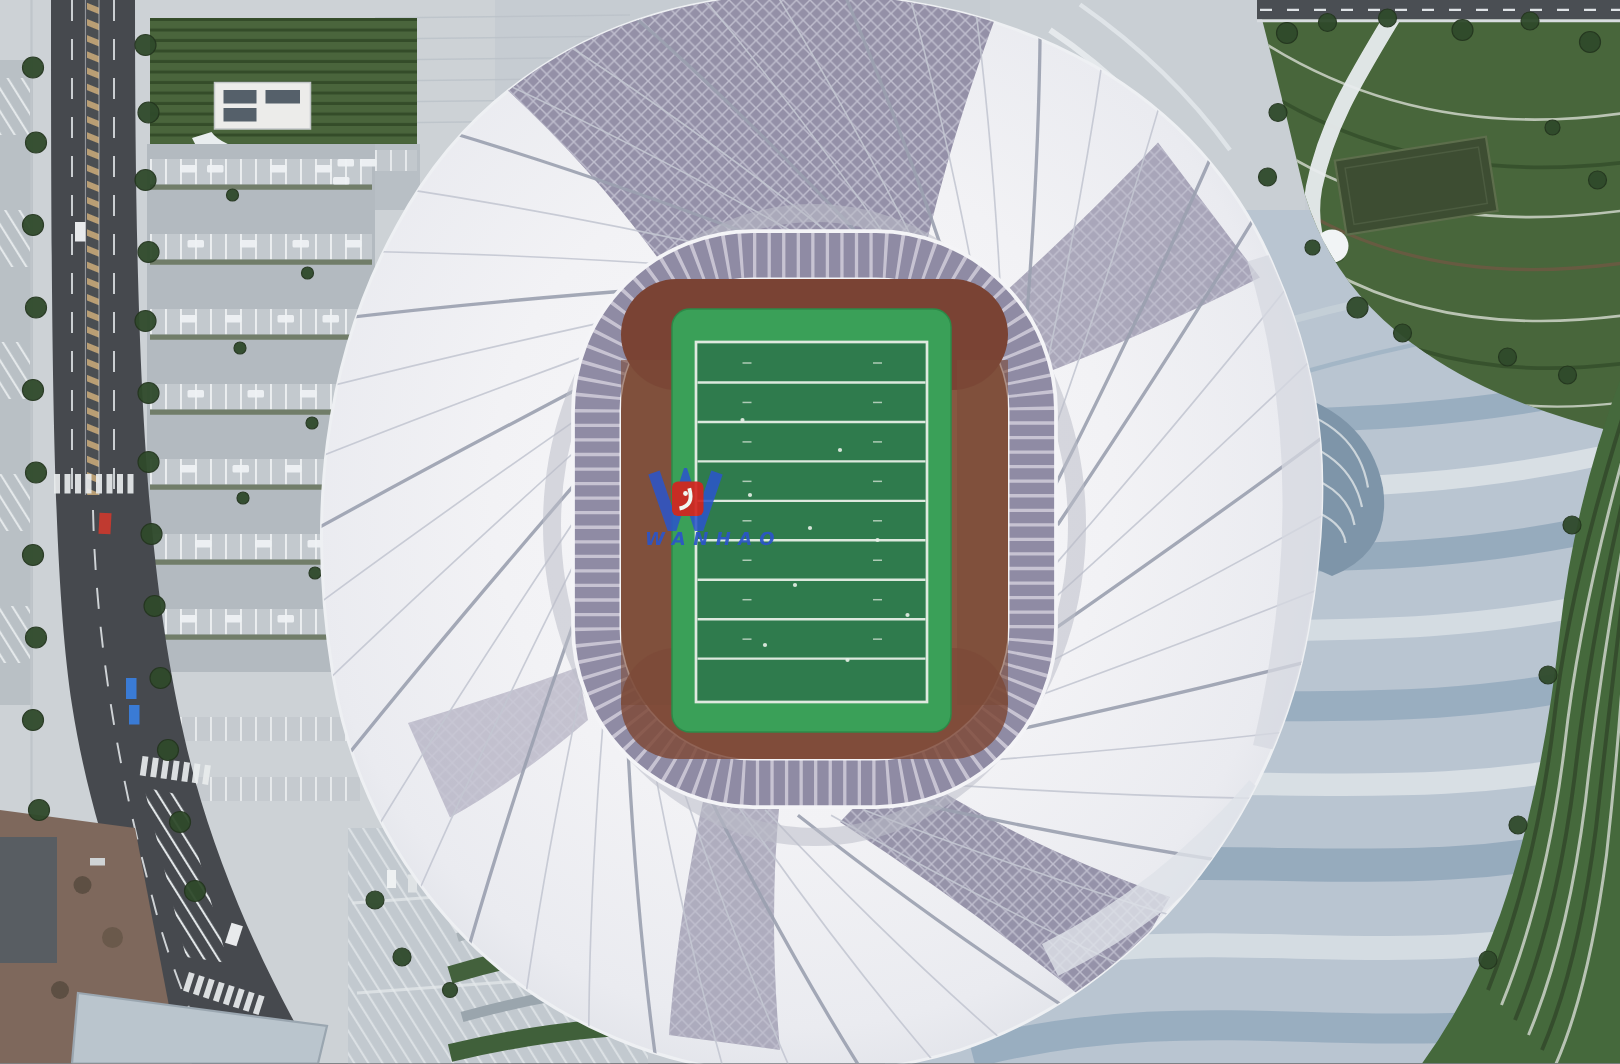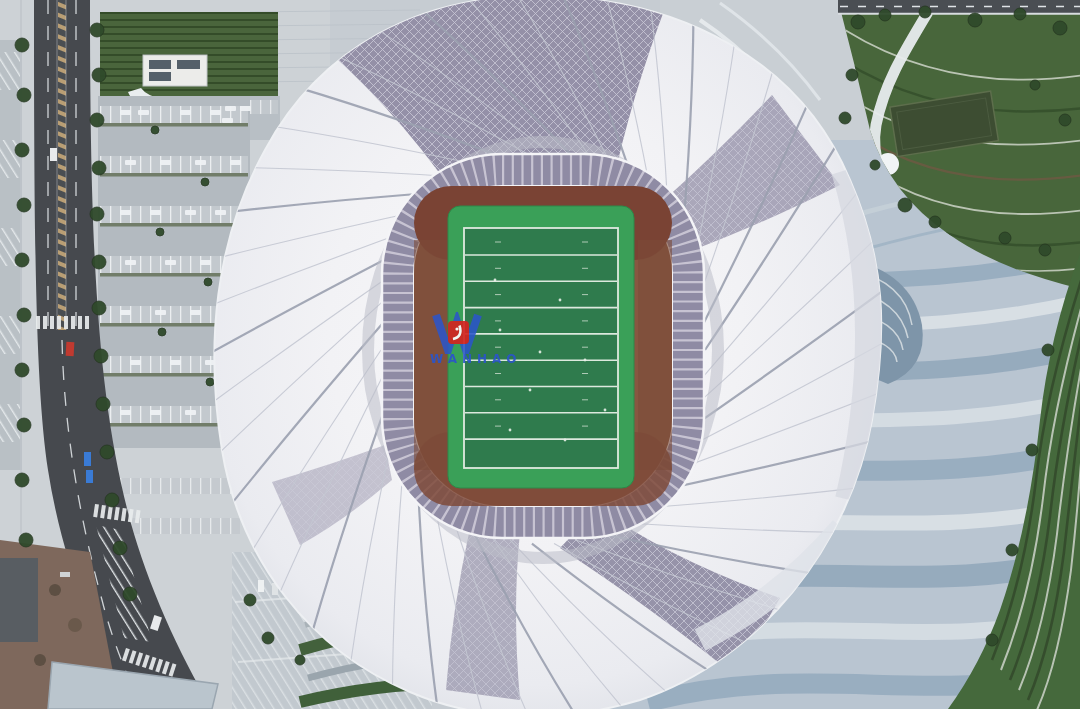--- a/index.html
+++ b/index.html
@@ -2,21 +2,21 @@
 <html style="--wm-red: #e31d1d; --wm-blue: #2b55c9; --roof-white: #f2f2f5; --glass-gray: #8c88a1; --ring-gray: #8f8ba4; --pitch-green: #3aa058; --field-green: #2f7b4d; --seats-brown: #875741; --plaza-blue: #b9c5d1; --park-green: #48663b; --lawn-green: #45693c; --road-gray: #46494e;"><head>
 <meta charset="utf-8">
 <style>
   html,body{margin:0;padding:0;background:#222;}
   .scene{
     position:relative;width:1080px;height:709px;overflow:hidden;
     background:#c6ccd2;font-family:"DejaVu Sans",sans-serif;
   }
   .scene svg.base{position:absolute;left:0;top:0;}
   .watermark{position:absolute;left:0;top:0;width:1080px;height:709px;pointer-events:none;}
-  .wm-logo{position:absolute;left:430px;top:312px;width:92px;opacity:.92;}
+  .wm-logo{position:absolute;left:430px;top:312px;width:92px;opacity:.92;font-style:italic;}
   .wm-logo svg{display:block;margin-left:2px;}
   .wm-logo-text{
     margin-top:-2px;color:var(--wm-blue,#2b55c9);font-weight:bold;
     font-size:12px;letter-spacing:5px;white-space:nowrap;
   }
   .wm-cn{
     position:absolute;left:527px;top:321px;color:var(--wm-red,#e31d1d);
     font-weight:bold;font-size:23px;letter-spacing:1px;white-space:nowrap;
     border-bottom:2.5px solid var(--wm-red,#e31d1d);padding-bottom:1px;line-height:1.05;
   }

